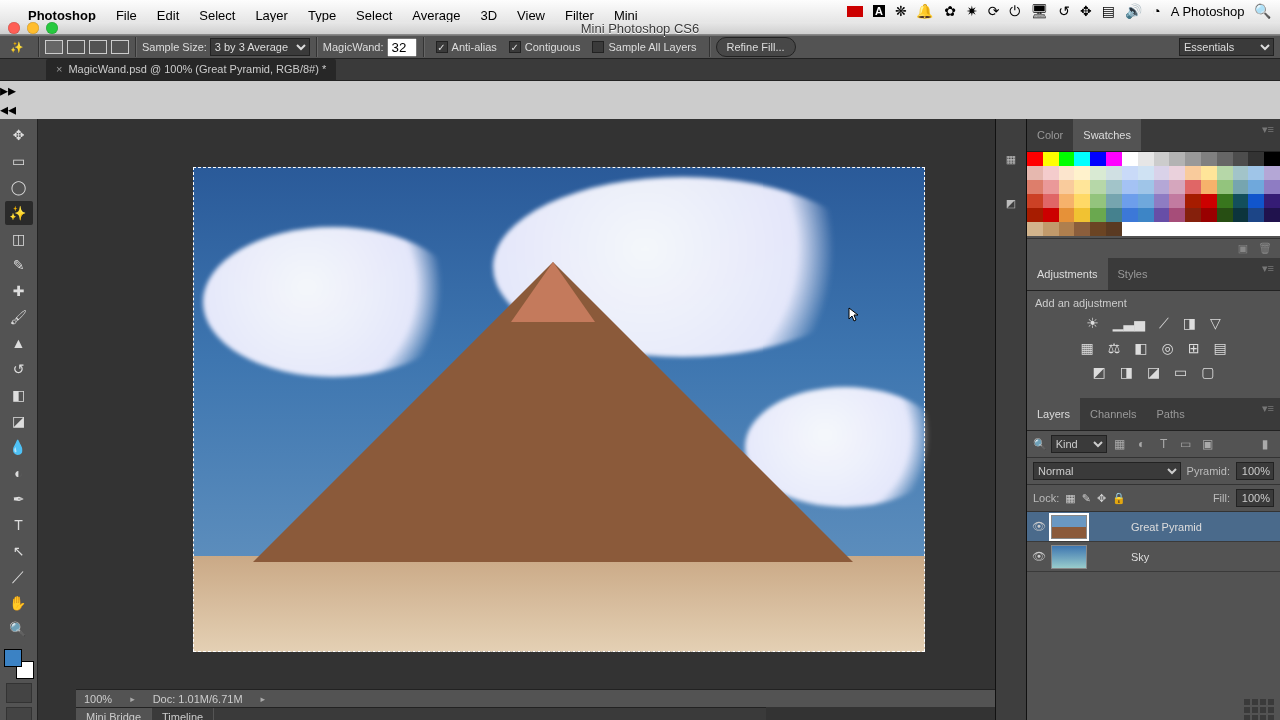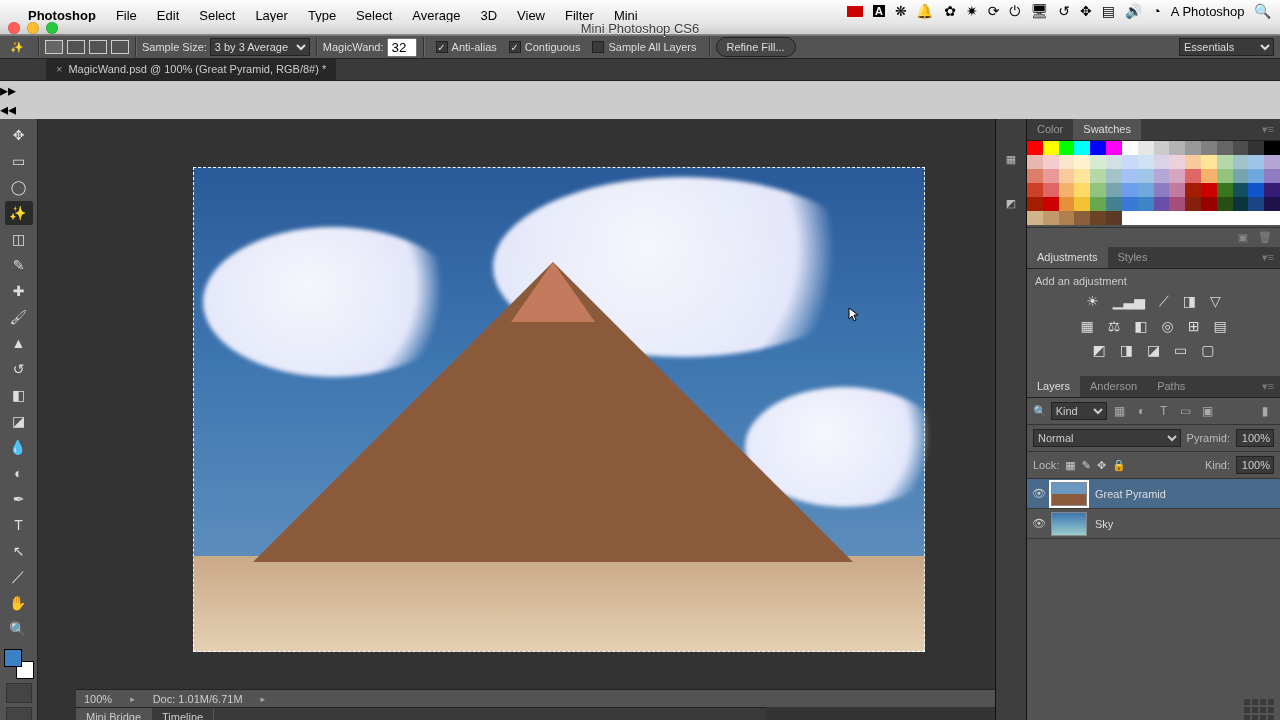--- a/index.html
+++ b/index.html
@@ -69,21 +69,21 @@
 .statusbar .tri{color:#aaa;font-size:9px;}
 .bottomtabs{position:absolute;left:38px;right:260px;bottom:0;height:20px;background:#3a3a3a;display:flex;color:#ccc;font-size:11px;border-top:1px solid #222;}
 .bottomtabs .btab{padding:3px 10px;border-right:1px solid #555;}
 .bottomtabs .btab.act{background:#535353;}
 
 
 .panels { width:254px; background:#535353; border-left:1px solid #111; display:flex; flex-direction:column; font-size:11px; color:#ccc; position:relative;}
 .vstrip { position:absolute; left:-32px; top:0; width:32px; height:100%; background:#3e3e3e; border-left:1px solid #111; border-right:1px solid #111; display:flex; flex-direction:column; align-items:center; padding-top:30px; gap:24px; color:#bbb; }
 .vstrip .vicn{width:20px;height:20px;display:flex;align-items:center;justify-content:center;}
 .panel-tabs { display:flex; background:#3a3a3a; border-bottom:1px solid #222; }
-.panel-tabs .ptab{padding:4px 10px;color:#999;}
+.panel-tabs .ptab{padding:10px 10px;color:#999;}
 .panel-tabs .ptab.act{background:#535353;color:#ddd;}
 .panel-tabs .drag{margin-left:auto;padding:4px 6px;color:#777;}
 
 .swatchgrid{display:grid;grid-template-columns:repeat(16,1fr);gap:0;padding:0 0 2px 0;}
 .swatchgrid span{height:14px;}
 .swatch-footer{height:20px;display:flex;justify-content:flex-end;align-items:center;gap:10px;padding:0 8px;color:#888;border-top:1px solid #333;}
 
 .adjustments{padding:6px 8px 10px 8px;}
 .adjustments .label{margin-bottom:6px;}
 .adj-row{display:flex;gap:14px;justify-content:center;margin-bottom:8px;color:#ddd;font-size:14px;}
@@ -93,21 +93,21 @@
 .layers-filter select{background:#3a3a3a;color:#ccc;border:1px solid #222;font-size:11px;height:18px;width:56px;}
 .layers-filter .ficn{width:18px;height:18px;display:flex;align-items:center;justify-content:center;color:#aaa;font-size:12px;}
 .layers-row{display:flex;align-items:center;gap:6px;padding:4px 6px;border-bottom:1px solid #333;}
 .layers-row select{background:#3a3a3a;color:#ccc;border:1px solid #222;font-size:11px;height:18px;flex:1;}
 .layers-row .lbl{color:#bbb;}
 .layers-row input{width:38px;background:#3a3a3a;color:#ccc;border:1px solid #222;font-size:11px;height:18px;text-align:right;padding-right:3px;}
 .layer{display:flex;align-items:center;height:30px;border-bottom:1px solid #3a3a3a;}
 .layer.sel{background:#4a6a8b;}
 .layer .eye{width:24px;text-align:center;color:#ccc;}
 .layer .thumb{width:36px;height:24px;border:1px solid #888;background:#567bad;margin-right:8px;}
-.layer .name{color:#ddd;}
+.layer .name{color:#ddd;margin-left:36px;}
 .layer.sel .thumb{outline:2px solid #fff;}
 
 .corner-dots{position:absolute;right:6px;bottom:6px;display:grid;grid-template-columns:repeat(4,6px);gap:2px;}
 .corner-dots span{width:6px;height:6px;background:#3a3a3a;}
 </style>
 </head>
 <body>
 
 <div class="mac-menubar">
   <span class="apple"></span>
@@ -398,21 +398,21 @@
           <span>◩</span>
           <span>◨</span>
           <span>◪</span>
           <span>▭</span>
           <span>▢</span>
         </div>
       </div>
 
       <div class="panel-tabs">
         <div class="ptab act">Layers</div>
-        <div class="ptab">Anderson</div>
+        <div class="ptab">Channels</div>
         <div class="ptab">Paths</div>
         <div class="drag">▾≡</div>
       </div>
       <div class="layers-body">
         <div class="layers-filter">
           <span style="color:#aaa;">🔍</span>
           <select><option>Kind</option></select>
           <span class="ficn">▦</span>
           <span class="ficn">◐</span>
           <span class="ficn">T</span>
@@ -425,21 +425,21 @@
           <span class="lbl">Pyramid:</span>
           <input value="100%" style="">
         </div>
         <div class="layers-row">
           <span class="lbl">Lock:</span>
           <span class="ficn">▦</span>
           <span class="ficn">✎</span>
           <span class="ficn">✥</span>
           <span class="ficn">🔒</span>
           <span style="flex:1"></span>
-          <span class="lbl">Kind:</span>
+          <span class="lbl">Fill:</span>
           <input value="100%" style="">
         </div>
         <div class="layer sel">
           <div class="eye">👁</div>
           <div class="thumb" style="background:linear-gradient(#6a98c2 50%,#8b5a3a 50%);"></div>
           <div class="name">Great Pyramid</div>
         </div>
         <div class="layer">
           <div class="eye">👁</div>
           <div class="thumb" style="background:linear-gradient(#3e76b0,#9cc);"></div>

